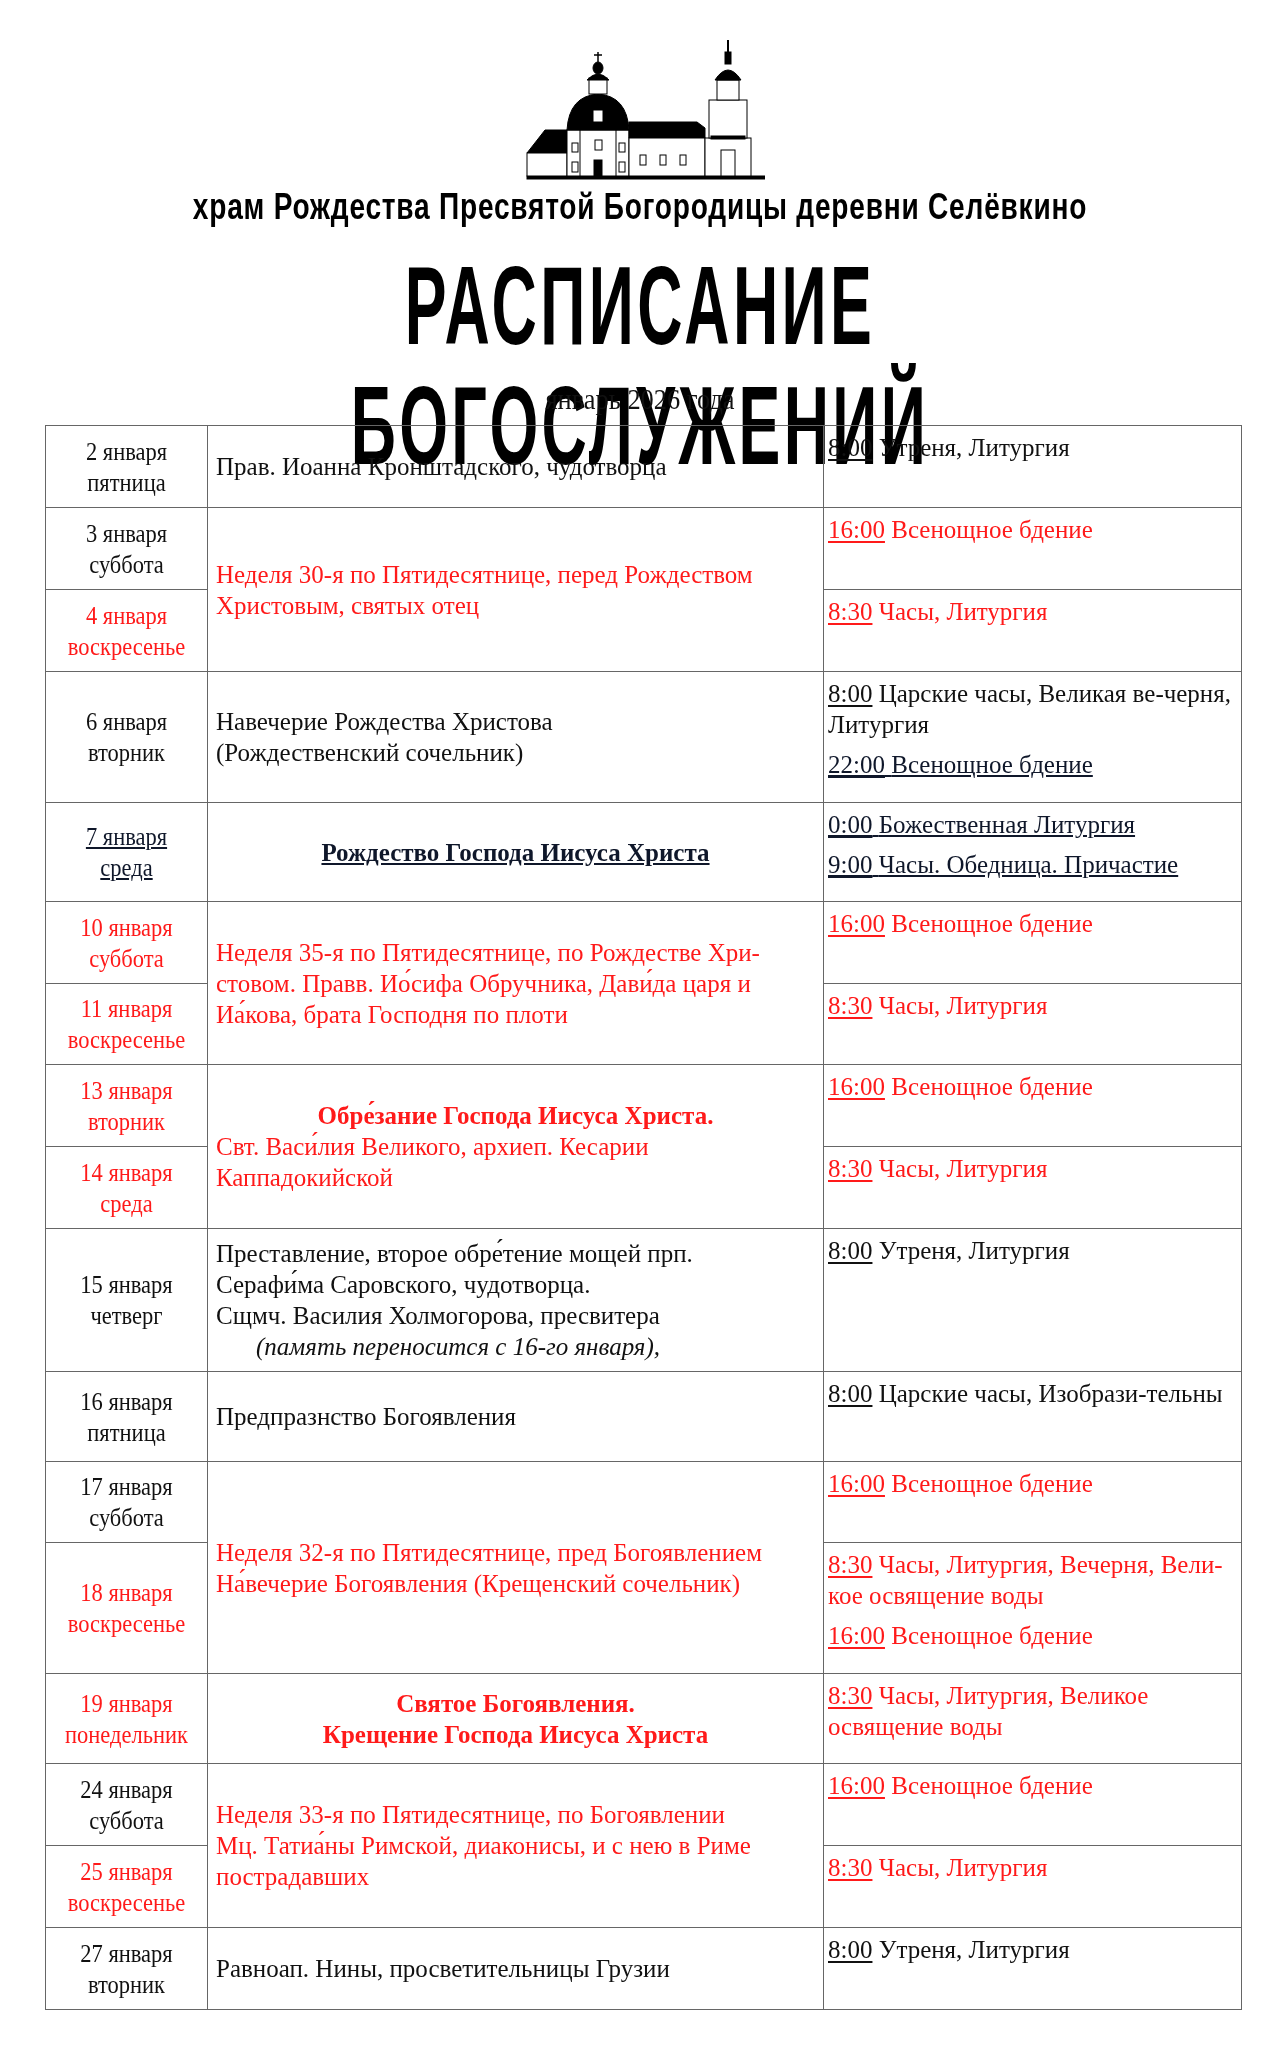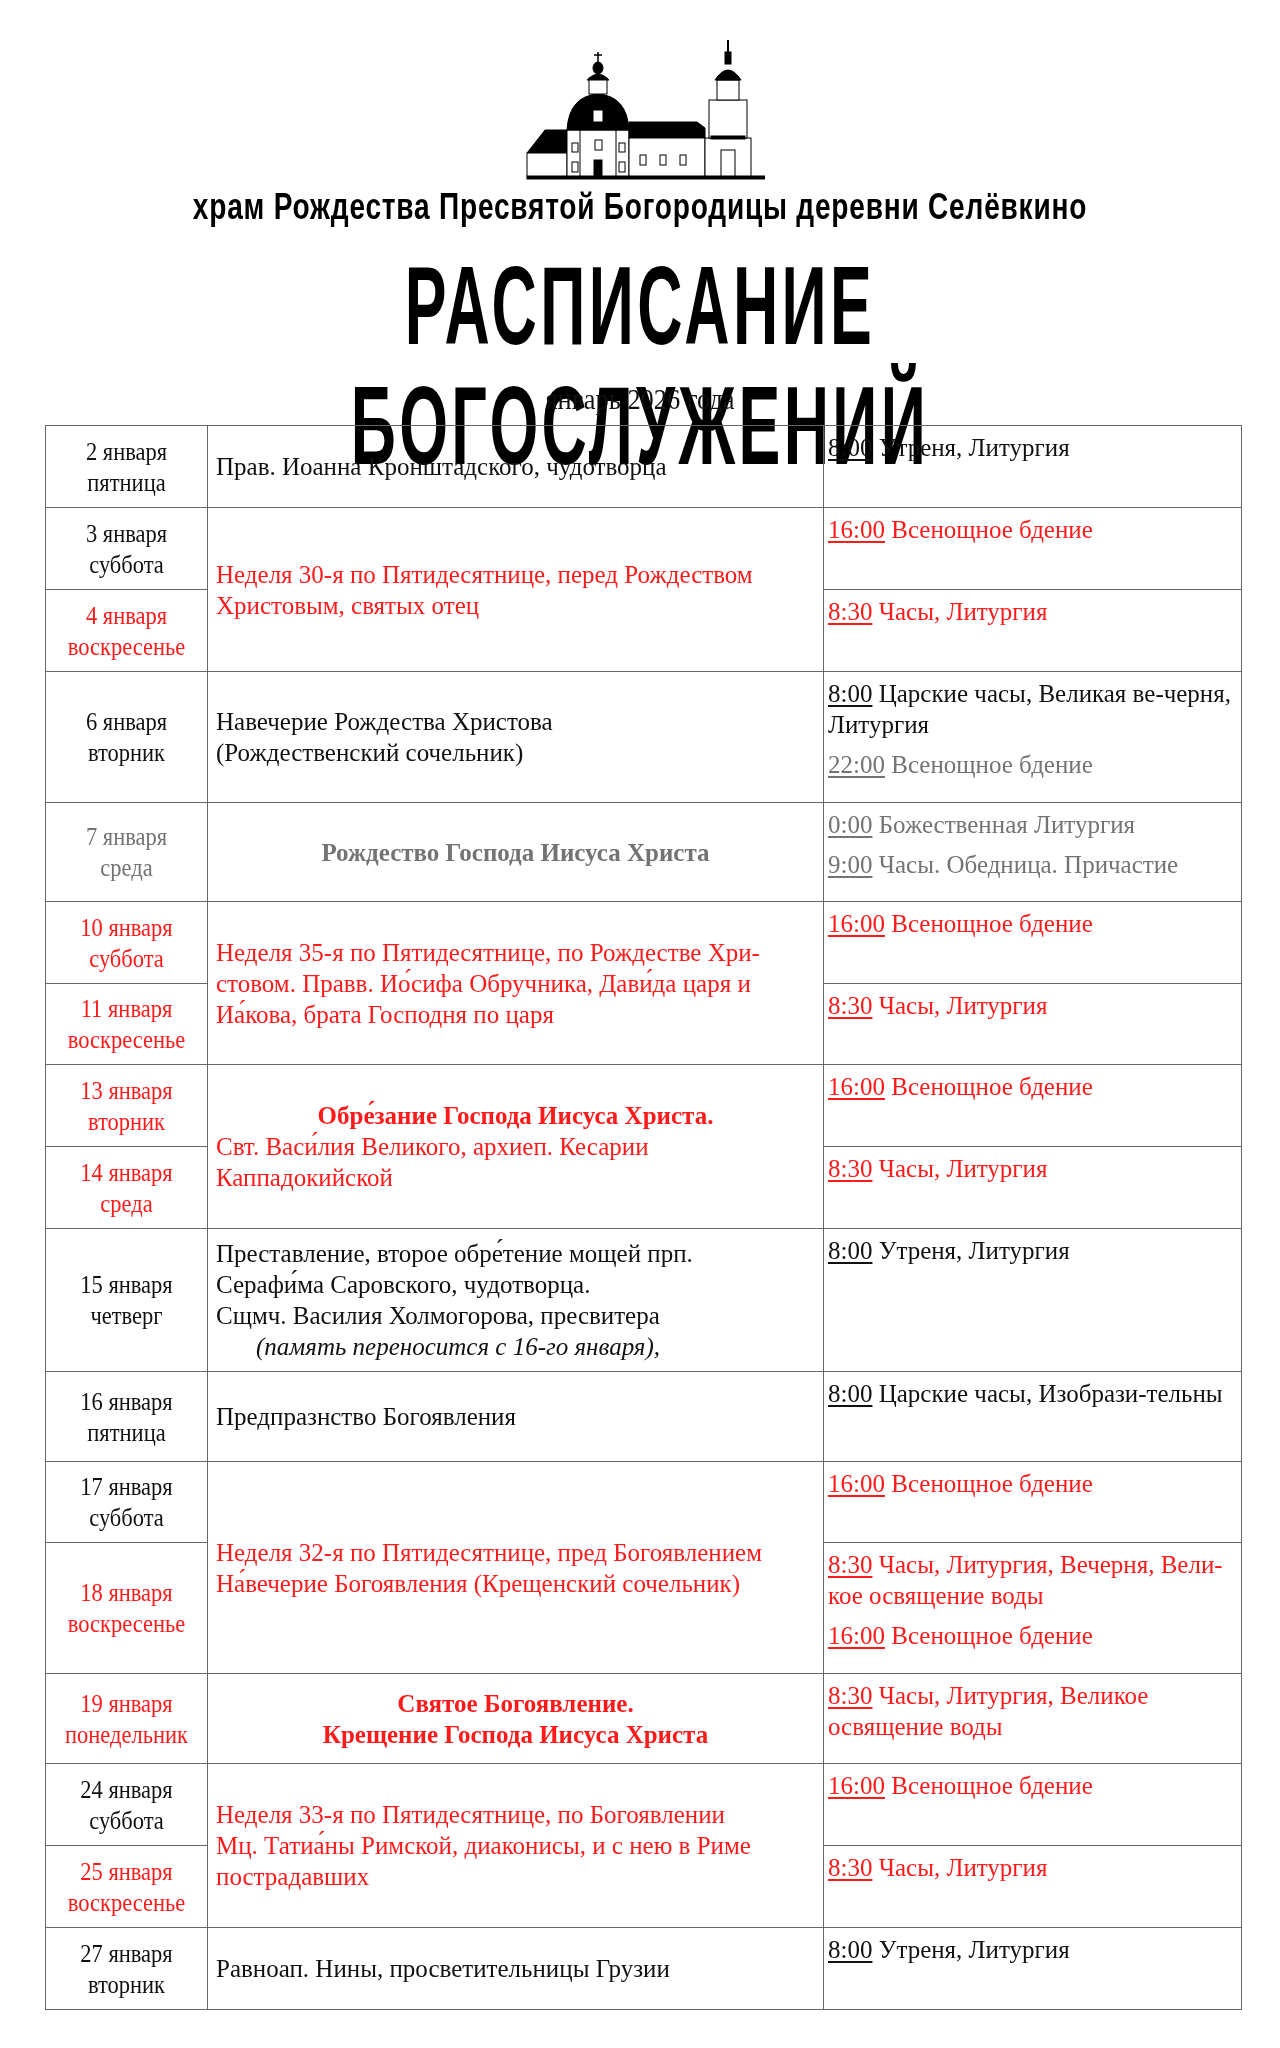--- a/index.html
+++ b/index.html
@@ -30,21 +30,21 @@
   td.date .dn, td.date .dw { display: block; transform: scaleX(0.9); }
   td.feast { padding: 0 8px !important; }
   td.feast .ln { display: block; transform-origin: left; }
   td.svc { vertical-align: top !important; padding: 6px 4px 6px 4px !important; }
   .svc-line { display: block; margin-bottom: 9px; }
   .svc-line:last-child { margin-bottom: 0; }
   .time { text-decoration: underline; text-underline-offset: 3px; }
 
   .black { color: #111111; }
   .red { color: #ff1a1a; }
-  .dred { color: #737373; }
+  .dred { color: #0f172a; text-decoration: underline; }
   .bold-center { font-weight: bold; text-align: center; display: block; font-family: "Liberation Serif", serif; }
   .ital { font-style: italic; margin-left: 40px; }
 </style>
 </head>
 <body>
 
 <svg class="church" viewBox="0 0 240 145">
   <g fill="#000" stroke="#000" stroke-width="1">
 
     <rect x="2" y="138" width="240" height="3"></rect>
@@ -161,21 +161,21 @@
         </td>
       </tr>
       <tr style="height: 82px;">
         <td class="date red">
           <span class="dn">10 января</span>
           <span class="dw">суббота</span>
         </td>
         <td rowspan="2" class="feast red">
           <span class="ln" style="white-space: nowrap; display: block; width: max-content;">Неделя 35-я по Пятидесятнице, по Рождестве Хри-</span>
           <span class="ln" style="white-space: nowrap; display: block; width: max-content;">стовом. Правв. Ио́сифа Обручника, Дави́да царя и</span>
-          <span class="ln" style="white-space: nowrap; display: block; width: max-content;">Иа́кова, брата Господня по царя</span>
+          <span class="ln" style="white-space: nowrap; display: block; width: max-content;">Иа́кова, брата Господня по плоти</span>
         </td>
         <td class="svc">
           <span class="svc-line red"><span class="time">16:00</span> <span>Всенощное бдение</span></span>
         </td>
       </tr>
       <tr style="height: 81px;">
         <td class="date red">
           <span class="dn">11 января</span>
           <span class="dw">воскресенье</span>
         </td>
@@ -255,21 +255,21 @@
           <span class="svc-line red"><span class="time">8:30</span> <span>Часы, Литургия, Вечерня, Вели-кое освящение воды</span></span>
           <span class="svc-line red"><span class="time">16:00</span> <span>Всенощное бдение</span></span>
         </td>
       </tr>
       <tr style="height: 90px;">
         <td class="date red">
           <span class="dn">19 января</span>
           <span class="dw">понедельник</span>
         </td>
         <td rowspan="1" class="feast red">
-          <span class="bold-center">Святое Богоявление.</span>
+          <span class="bold-center">Святое Богоявления.</span>
           <span class="bold-center">Крещение Господа Иисуса Христа</span>
         </td>
         <td class="svc">
           <span class="svc-line red"><span class="time">8:30</span> <span>Часы, Литургия, Великое освящение воды</span></span>
         </td>
       </tr>
       <tr style="height: 82px;">
         <td class="date black">
           <span class="dn">24 января</span>
           <span class="dw">суббота</span>

